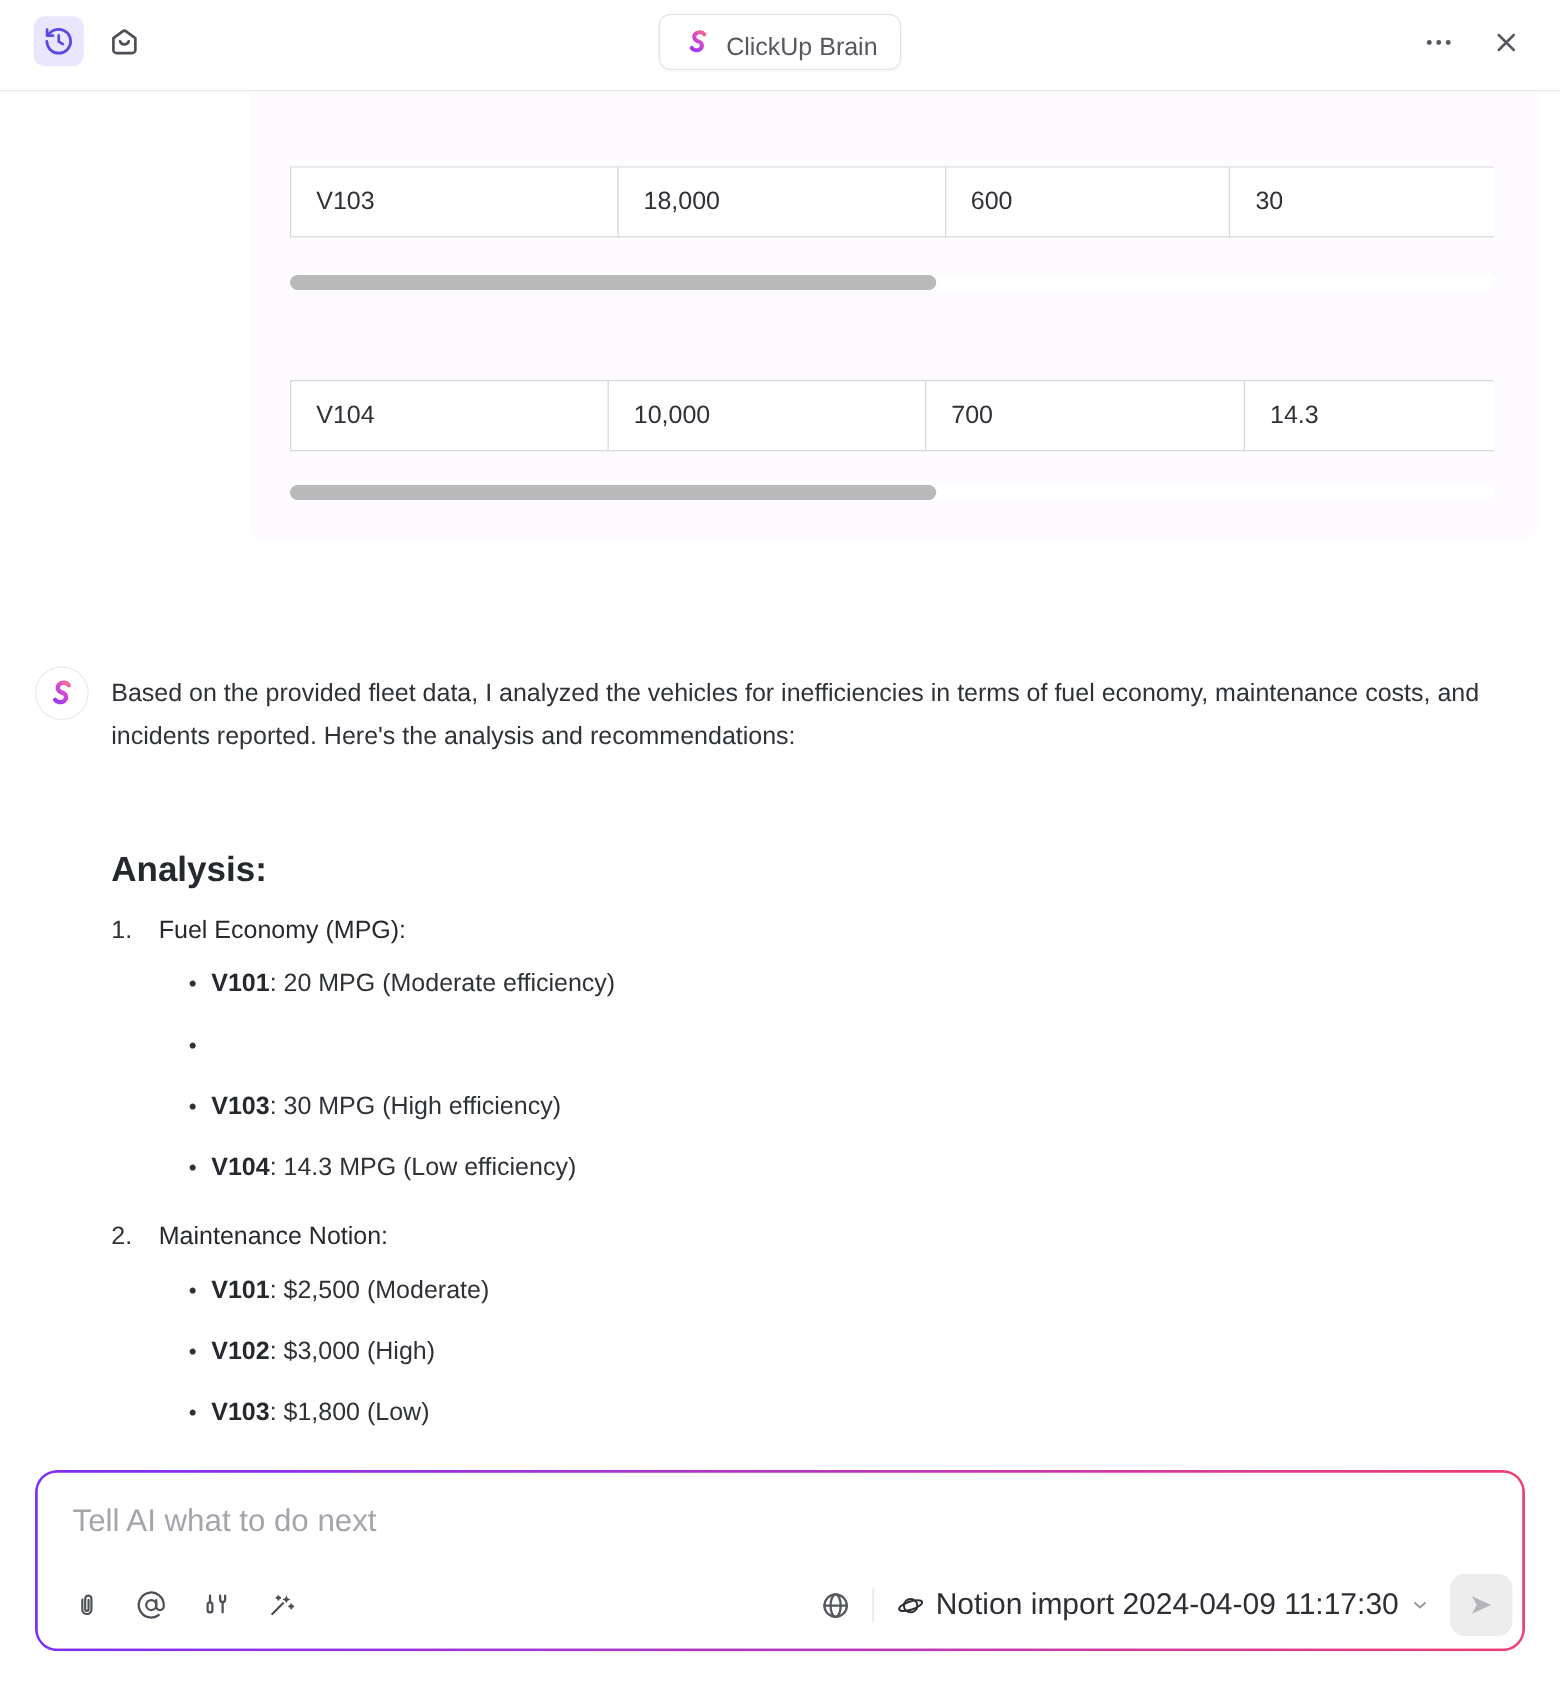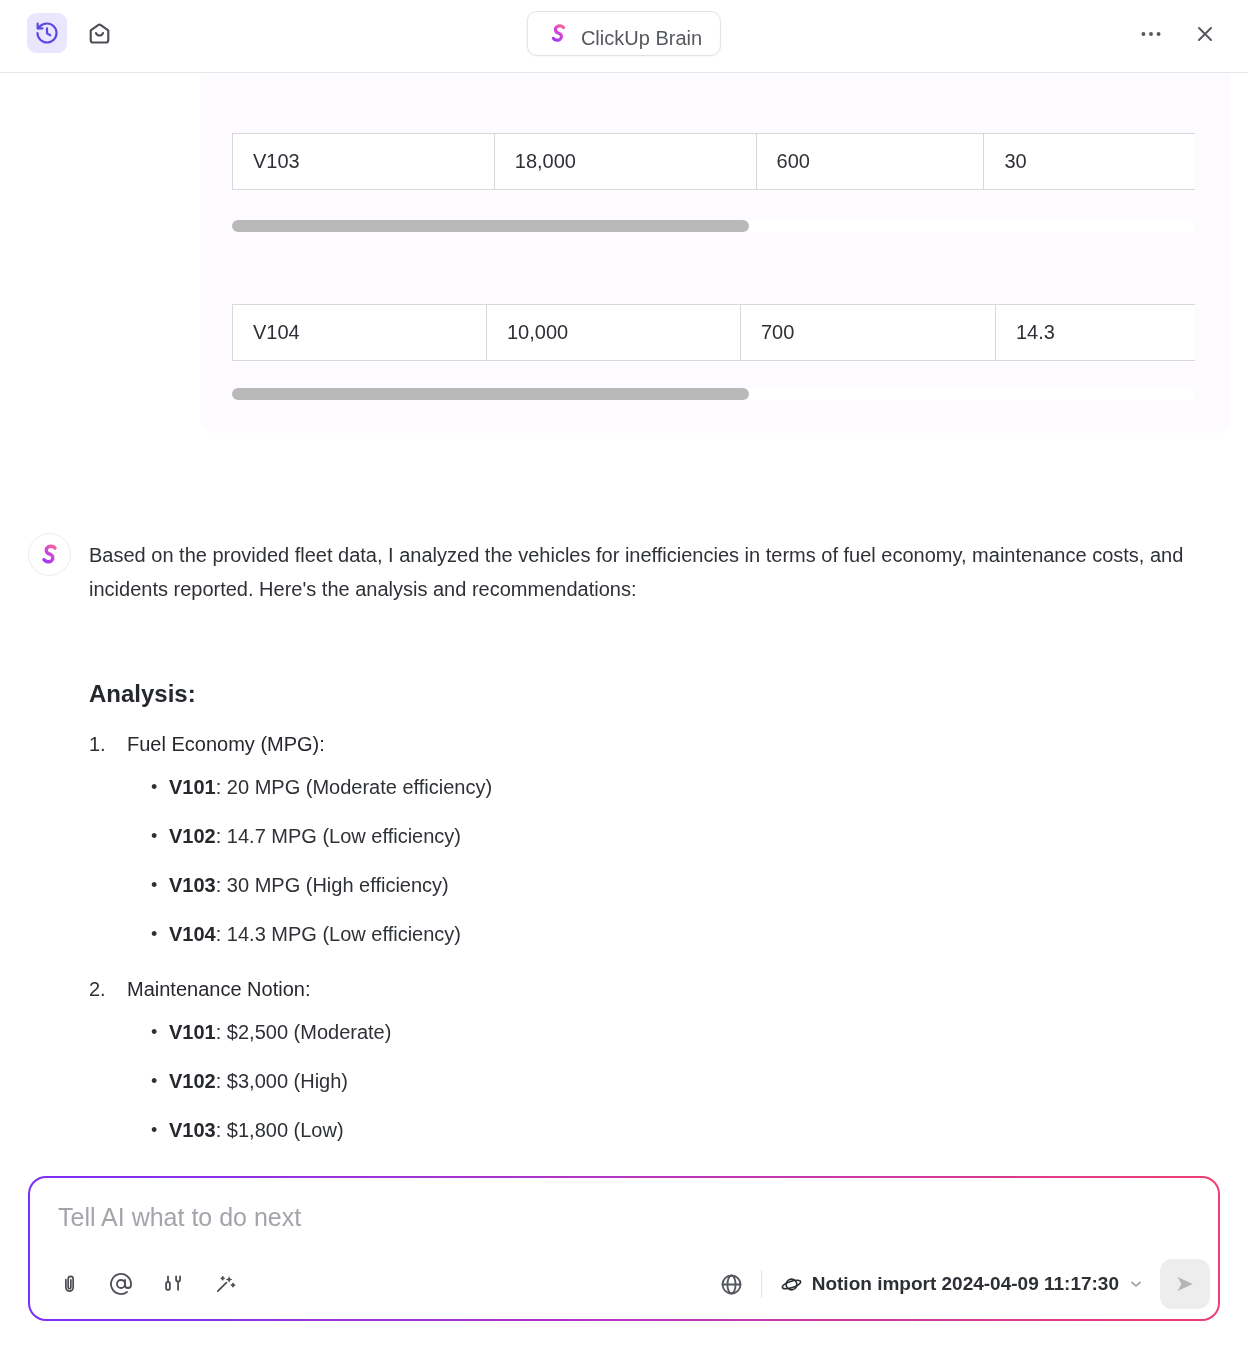--- a/index.html
+++ b/index.html
@@ -25,21 +25,21 @@
   table.preview-table { border-collapse:collapse; table-layout:fixed; width:1108px; background:#fff; }
   table.preview-table td { border:1px solid #d8d8d8; height:56px; padding-left:20px; font-size:20px; color:#2e3136; background:#fff; }
   .scrollbar { position:absolute; left:32px; width:963px; height:12px; background:#fff; border-radius:6px; }
   .scrollbar.s1 { top:146px; }
   .scrollbar.s2 { top:314px; }
   .scroll-thumb { position:absolute; left:0; top:0; width:517px; height:12px; background:#b9b9b9; border-radius:6px; cursor:pointer; }
 
   
   .avatar { position:absolute; left:28px; top:533px; width:43px; height:43px; border-radius:50%; border:1px solid #ececec; background:#fff; display:flex; align-items:center; justify-content:center; }
   .msg-intro { position:absolute; left:89px; top:538px; width:1120px; font-size:20px; line-height:34px; color:#2e3136; }
-  .analysis-heading { position:absolute; left:89px; top:680px; font-size:24px; font-weight:700; color:#25282d; }
+  .analysis-heading { position:absolute; left:89px; top:680px; font-size:28px; font-weight:700; color:#25282d; }
 
   .list { position:absolute; left:89px; top:732px; width:1100px; }
   .sec-title { display:flex; height:24px; line-height:24px; margin-bottom:19px; font-size:20px; }
   .sec-num { width:38px; font-weight:400; color:#2e3136; }
   .sec-label { font-weight:400; color:#25282d; }
   .bullet-item { display:flex; margin-left:62px; height:24px; line-height:24px; margin-bottom:25px; font-size:20px; color:#2e3136; }
   .bullet-item .dot { width:18px; color:#2e3136; font-size:18px; }
   .bullet-item .b { font-weight:700; color:#25282d;text-align:center; }
   .bullet-item.last-of-sec { margin-bottom:31px; }
 
@@ -47,21 +47,21 @@
   .composer { position:absolute; left:28px; top:1176px; width:1192px; height:145px; border:2px solid transparent; border-radius:18px;
     background:linear-gradient(#fff,#fff) padding-box, linear-gradient(90deg,#7b2ff7 0%, #bb35bb 55%, #ef3f72 100%) border-box; }
   .composer-input { position:absolute; left:28px; top:24px; right:28px; height:30px; border:none; outline:none; font-size:25px; font-family:"Liberation Sans",sans-serif; color:#2e3136; background:transparent; }
   .composer-input::placeholder { color:#a4a4ab; }
   .composer-row { position:absolute; left:26px; right:8px; bottom:10px; height:50px; display:flex; align-items:center; }
   .c-icons { display:flex; align-items:center; gap:26px; color:#4c4f55; }
   .c-icon { width:26px; height:26px; display:flex; align-items:center; justify-content:center; cursor:pointer; }
   .spacer { flex:1; }
   .v-divider { width:1px; height:28px; background:#e3e3e3; margin:0 18px 0 16px; }
   .context-chip { display:flex; align-items:center; gap:9px; cursor:pointer; color:#2c2f34; }
-  .context-chip .ctx-label { font-size:19px; font-weight:700; white-space:nowrap; }
+  .context-chip .ctx-label { font-size:24px; font-weight:400; white-space:nowrap; }
   .send-btn { width:50px; height:50px; border-radius:12px; background:#ededee; display:flex; align-items:center; justify-content:center; margin-left:16px; cursor:pointer; border:none; }
 
   svg { display:block; }
 </style>
 </head>
 <body>
 
 <div id="app">
 
   <div class="header">
@@ -178,21 +178,20 @@
     <div class="sec-title">
       <span class="sec-num">1.</span>
       <span class="sec-label">Fuel Economy (MPG):</span>
     </div>
     <div class="bullet-item">
       <span class="dot">•</span>
       <span><span class="b">V101</span><span>: 20 MPG (Moderate efficiency)</span></span>
     </div>
     <div class="bullet-item">
       <span class="dot">•</span>
-      <span><span class="b">V102</span><span>: 14.7 MPG (Low efficiency)</span></span>
     </div>
     <div class="bullet-item">
       <span class="dot">•</span>
       <span><span class="b">V103</span><span>: 30 MPG (High efficiency)</span></span>
     </div>
     <div class="bullet-item last-of-sec">
       <span class="dot">•</span>
       <span><span class="b">V104</span><span>: 14.3 MPG (Low efficiency)</span></span>
     </div>
 

